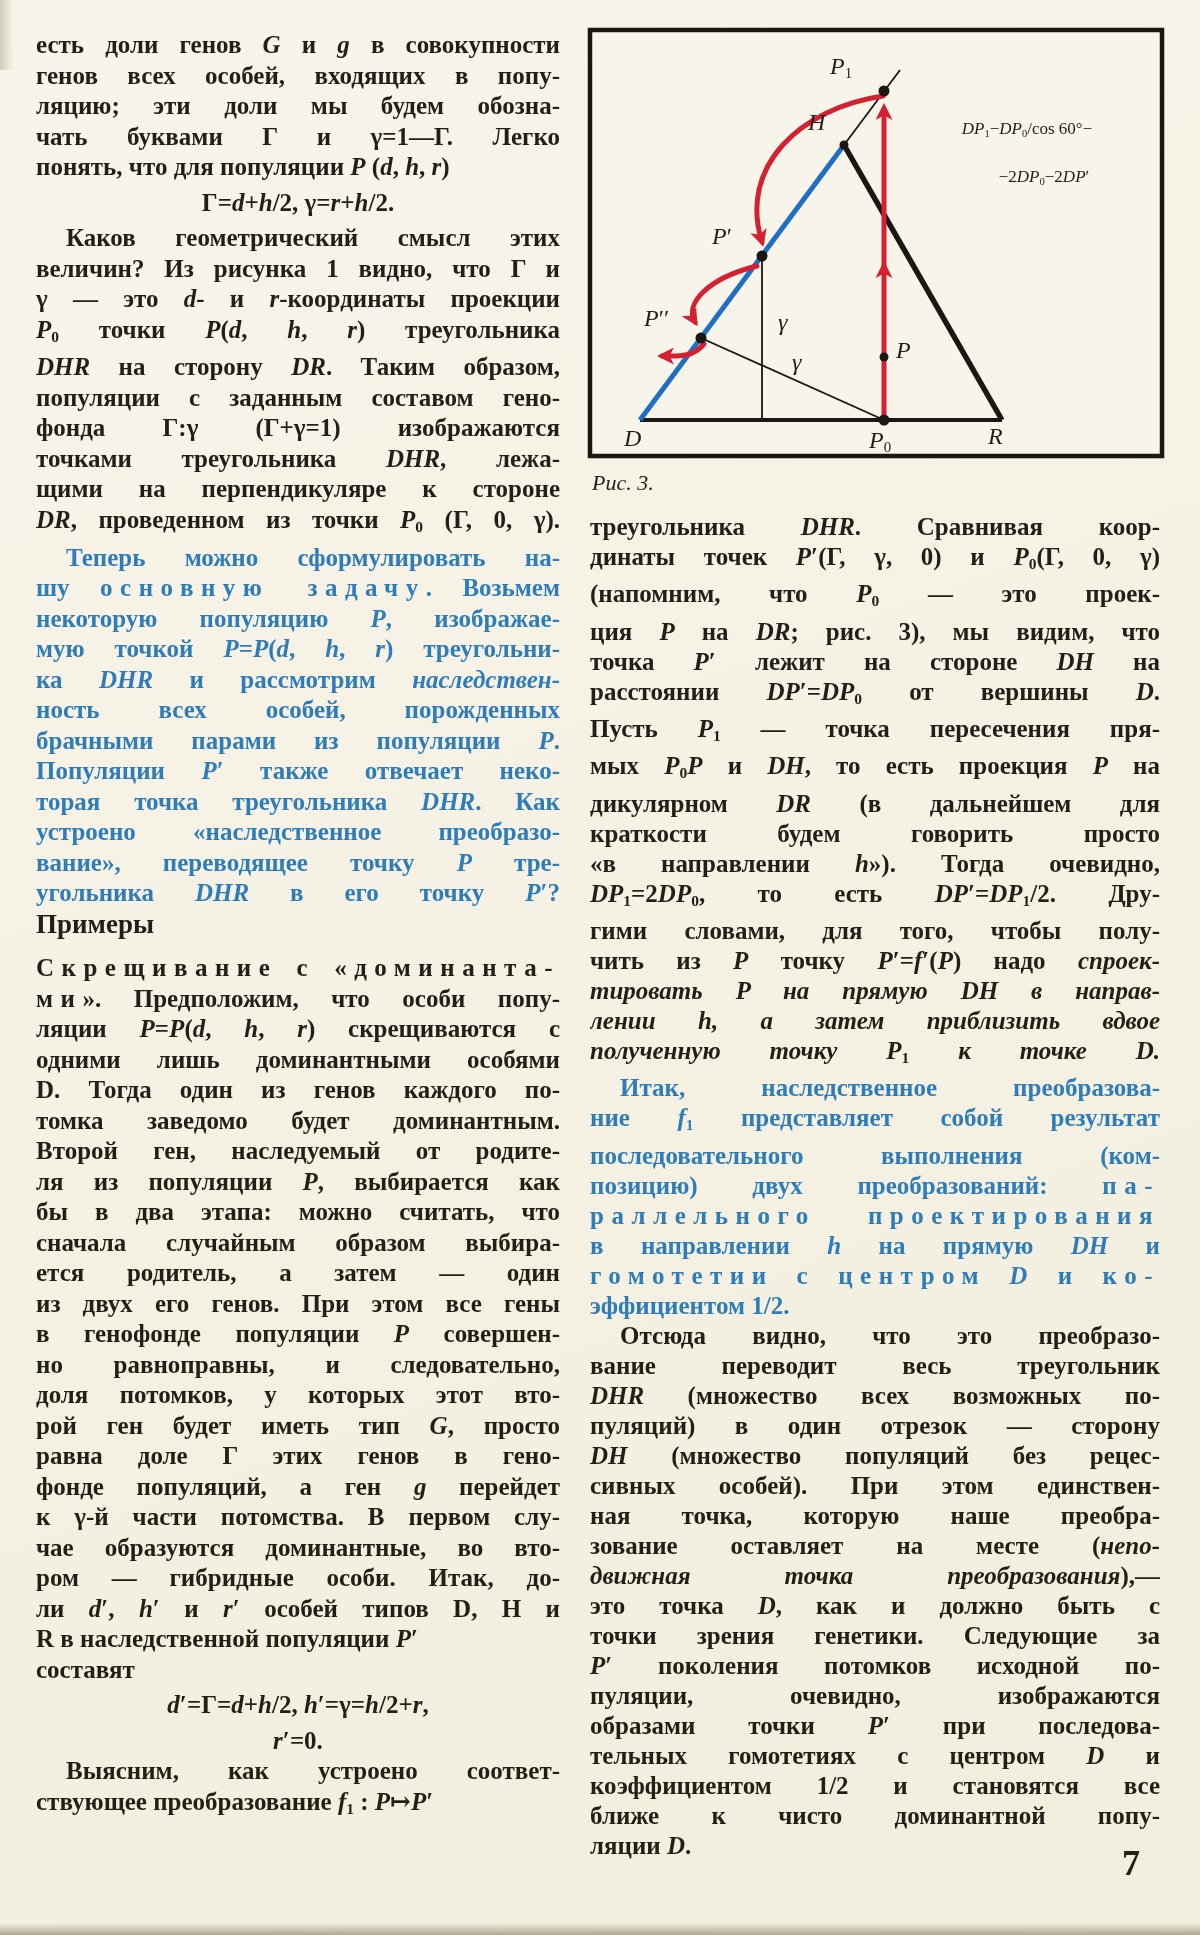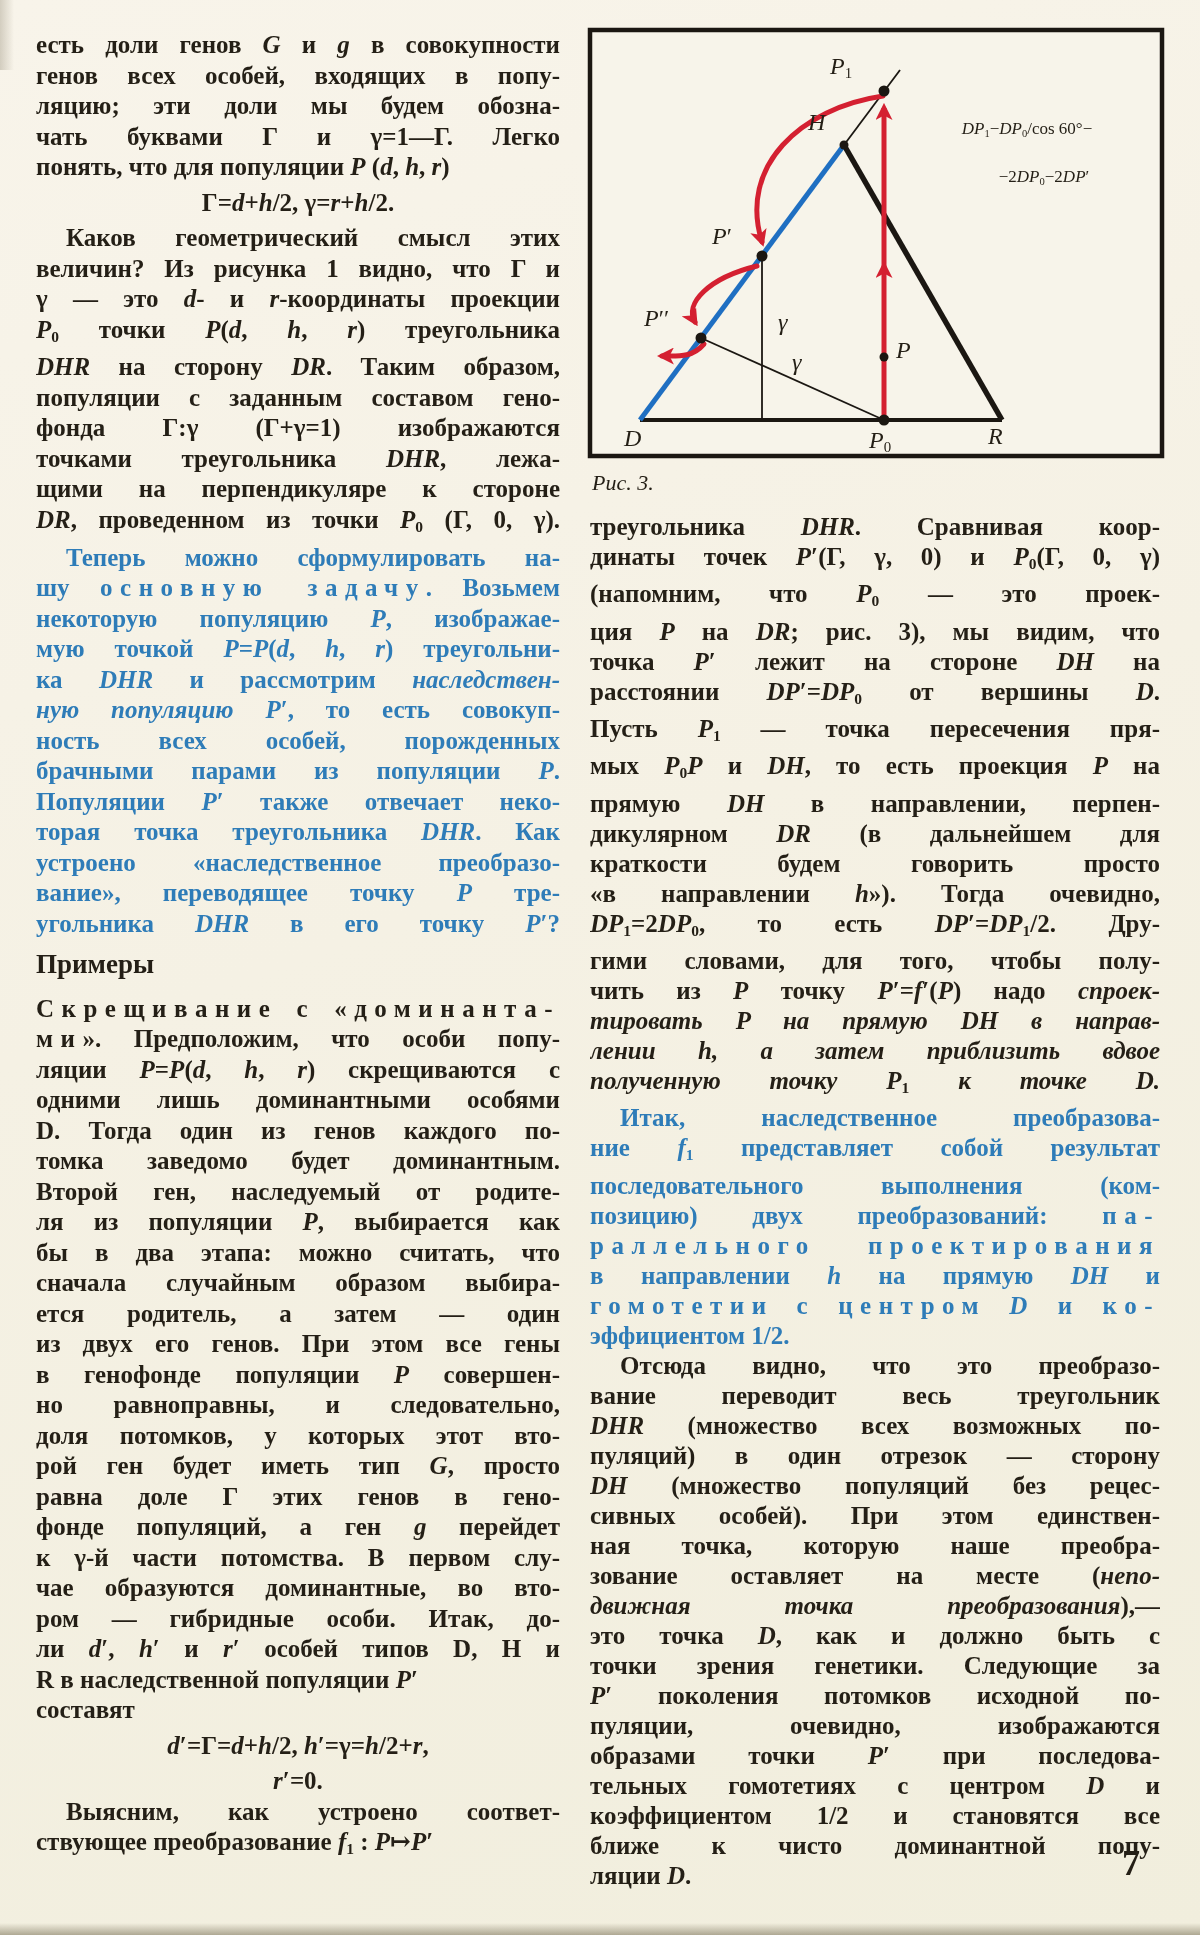--- a/index.html
+++ b/index.html
@@ -11,21 +11,21 @@
        font-family:"Liberation Serif","DejaVu Serif","DejaVu Sans",serif;
        color:var(--ink);}
   .col{position:absolute;font-weight:700;font-size:25px;overflow:hidden;}
   .col-left{left:36px;top:30px;width:524px;line-height:30.5px;}
   .col-right{left:590px;top:512px;width:570px;line-height:30px;}
   .ln{text-align:justify;text-align-last:justify;white-space:normal;}
   .ln.l{text-align-last:left;}
   .ln.c{text-align:right;text-align-last:center;}
   .ln.b{color:var(--blue);}
   .ln.ind{text-indent:30px;}
-  .ln.hd{margin:10px 0 14px;font-size:27px;text-align-last:left;}
+  .ln.hd{margin:0 0 14px;font-size:27px;text-align-last:left;}
   .ln.fm{margin:5px 0;}
   .it{font-style:italic;}
   .sb{font-size:62%;vertical-align:-0.28em;letter-spacing:0;}
   .ls{letter-spacing:.3em;}
   
   .figure{position:absolute;left:586px;top:26px;width:580px;height:436px;}
   .figure svg{position:absolute;left:0;top:0;}
   .fig-lab{position:absolute;font-size:24px;font-weight:400;line-height:1;}
   .fig-form{position:absolute;font-size:17px;font-weight:400;text-align:center;line-height:1.1;}
   .caption{position:absolute;left:592px;top:470px;font-size:22px;font-weight:400;}
@@ -55,21 +55,20 @@
       <div class="ln"><span>популяции с заданным составом гено-</span></div>
       <div class="ln"><span>фонда Γ:γ (Γ+γ=1) изображаются</span></div>
       <div class="ln"><span>точками треугольника </span><span class="it">DHR</span><span>, лежа-</span></div>
       <div class="ln"><span>щими на перпендикуляре к стороне</span></div>
       <div class="ln"><span class="it">DR</span><span>, проведенном из точки </span><span class="it">P</span><span class="sb">0</span><span> (Γ, 0, γ).</span></div>
       <div class="ln b ind"><span>Теперь можно сформулировать на-</span></div>
       <div class="ln b"><span>шу </span><span class="ls">основную задачу</span><span>. Возьмем</span></div>
       <div class="ln b"><span>некоторую популяцию </span><span class="it">P</span><span>, изображае-</span></div>
       <div class="ln b"><span>мую точкой </span><span class="it">P</span><span>=</span><span class="it">P</span><span>(</span><span class="it">d</span><span>, </span><span class="it">h</span><span>, </span><span class="it">r</span><span>) треугольни-</span></div>
       <div class="ln b"><span>ка </span><span class="it">DHR</span><span> и рассмотрим </span><span class="it">наследствен-</span></div>
-      <div class="ln b"><span class="it">ную популяцию P</span><span>′, то есть совокуп-</span></div>
       <div class="ln b"><span>ность всех особей, порожденных</span></div>
       <div class="ln b"><span>брачными парами из популяции </span><span class="it">P</span><span>.</span></div>
       <div class="ln b"><span>Популяции </span><span class="it">P</span><span>′ также отвечает неко-</span></div>
       <div class="ln b"><span>торая точка треугольника </span><span class="it">DHR</span><span>. Как</span></div>
       <div class="ln b"><span>устроено «наследственное преобразо-</span></div>
       <div class="ln b"><span>вание», переводящее точку </span><span class="it">P</span><span> тре-</span></div>
       <div class="ln b"><span>угольника </span><span class="it">DHR</span><span> в его точку </span><span class="it">P</span><span>′?</span></div>
       <div class="ln hd"><span>Примеры</span></div>
       <div class="ln"><span class="ls">Скрещивание с «доминанта-</span></div>
       <div class="ln"><span class="ls">ми</span><span>». Предположим, что особи попу-</span></div>
@@ -152,21 +151,20 @@
 
   <div class="col col-right" id="col-right">
       <div class="ln"><span>треугольника </span><span class="it">DHR</span><span>. Сравнивая коор-</span></div>
       <div class="ln"><span>динаты точек </span><span class="it">P</span><span>′(Γ, γ, 0) и </span><span class="it">P</span><span class="sb">0</span><span>(Γ, 0, γ)</span></div>
       <div class="ln"><span>(напомним, что </span><span class="it">P</span><span class="sb">0</span><span> — это проек-</span></div>
       <div class="ln"><span>ция </span><span class="it">P</span><span> на </span><span class="it">DR</span><span>; рис. 3), мы видим, что</span></div>
       <div class="ln"><span>точка </span><span class="it">P</span><span>′ лежит на стороне </span><span class="it">DH</span><span> на</span></div>
       <div class="ln"><span>расстоянии </span><span class="it">DP</span><span>′=</span><span class="it">DP</span><span class="sb">0</span><span> от вершины </span><span class="it">D</span><span>.</span></div>
       <div class="ln"><span>Пусть </span><span class="it">P</span><span class="sb">1</span><span> — точка пересечения пря-</span></div>
       <div class="ln"><span>мых </span><span class="it">P</span><span class="sb">0</span><span class="it">P</span><span> и </span><span class="it">DH</span><span>, то есть проекция </span><span class="it">P</span><span> на</span></div>
-      <div class="ln"><span>прямую </span><span class="it">DH</span><span> в направлении, перпен-</span></div>
       <div class="ln"><span>дикулярном </span><span class="it">DR</span><span> (в дальнейшем для</span></div>
       <div class="ln"><span>краткости будем говорить просто</span></div>
       <div class="ln"><span>«в направлении </span><span class="it">h</span><span>»). Тогда очевидно,</span></div>
       <div class="ln"><span class="it">DP</span><span class="sb">1</span><span>=2</span><span class="it">DP</span><span class="sb">0</span><span>, то есть </span><span class="it">DP</span><span>′=</span><span class="it">DP</span><span class="sb">1</span><span>/2. Дру-</span></div>
       <div class="ln"><span>гими словами, для того, чтобы полу-</span></div>
       <div class="ln"><span>чить из </span><span class="it">P</span><span> точку </span><span class="it">P</span><span>′=</span><span class="it">f</span><span>′(</span><span class="it">P</span><span>) надо </span><span class="it">спроек-</span></div>
       <div class="ln"><span class="it">тировать P на прямую DH в направ-</span></div>
       <div class="ln"><span class="it">лении h, а затем приблизить вдвое</span></div>
       <div class="ln"><span class="it">полученную точку P</span><span class="sb">1</span><span class="it"> к точке D.</span></div>
       <div class="ln b ind"><span>Итак, наследственное преобразова-</span></div>

